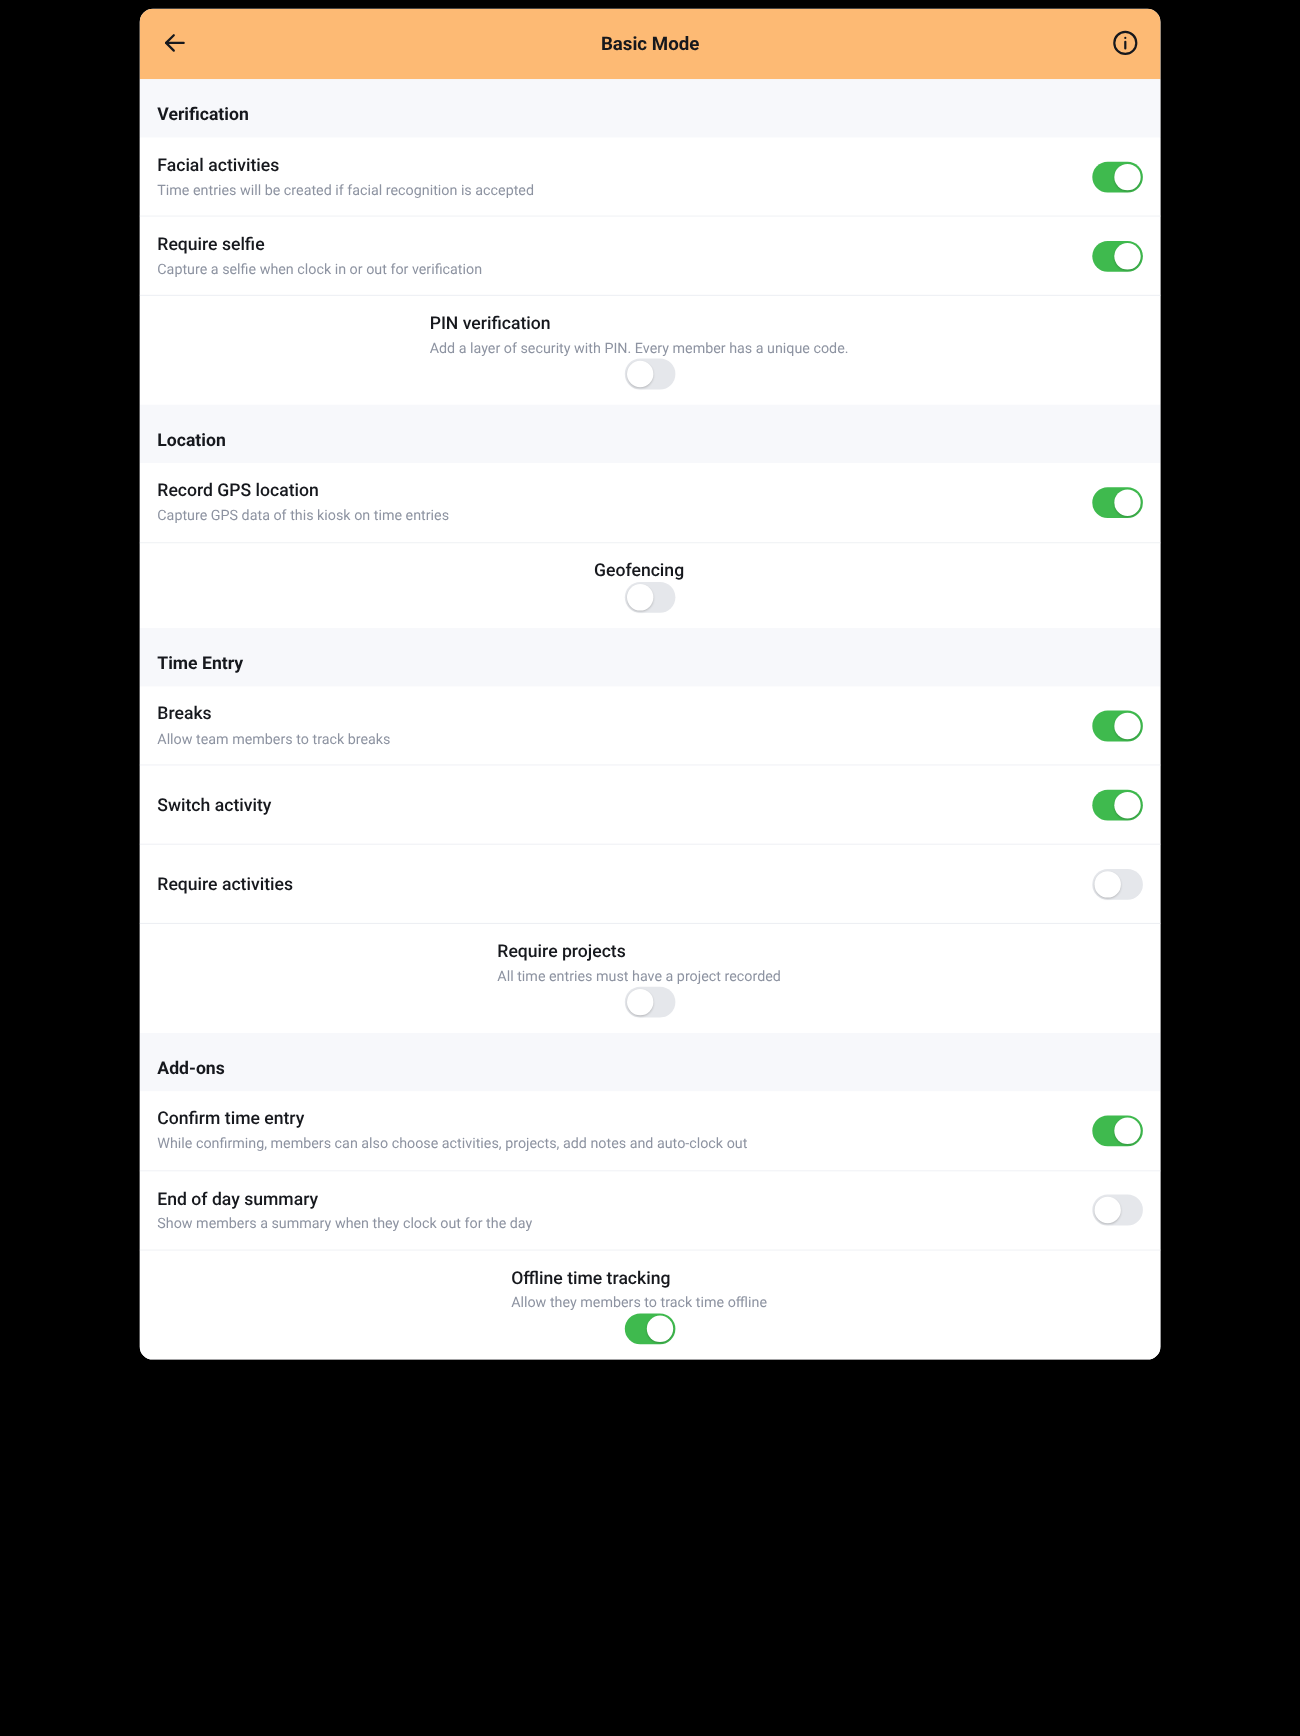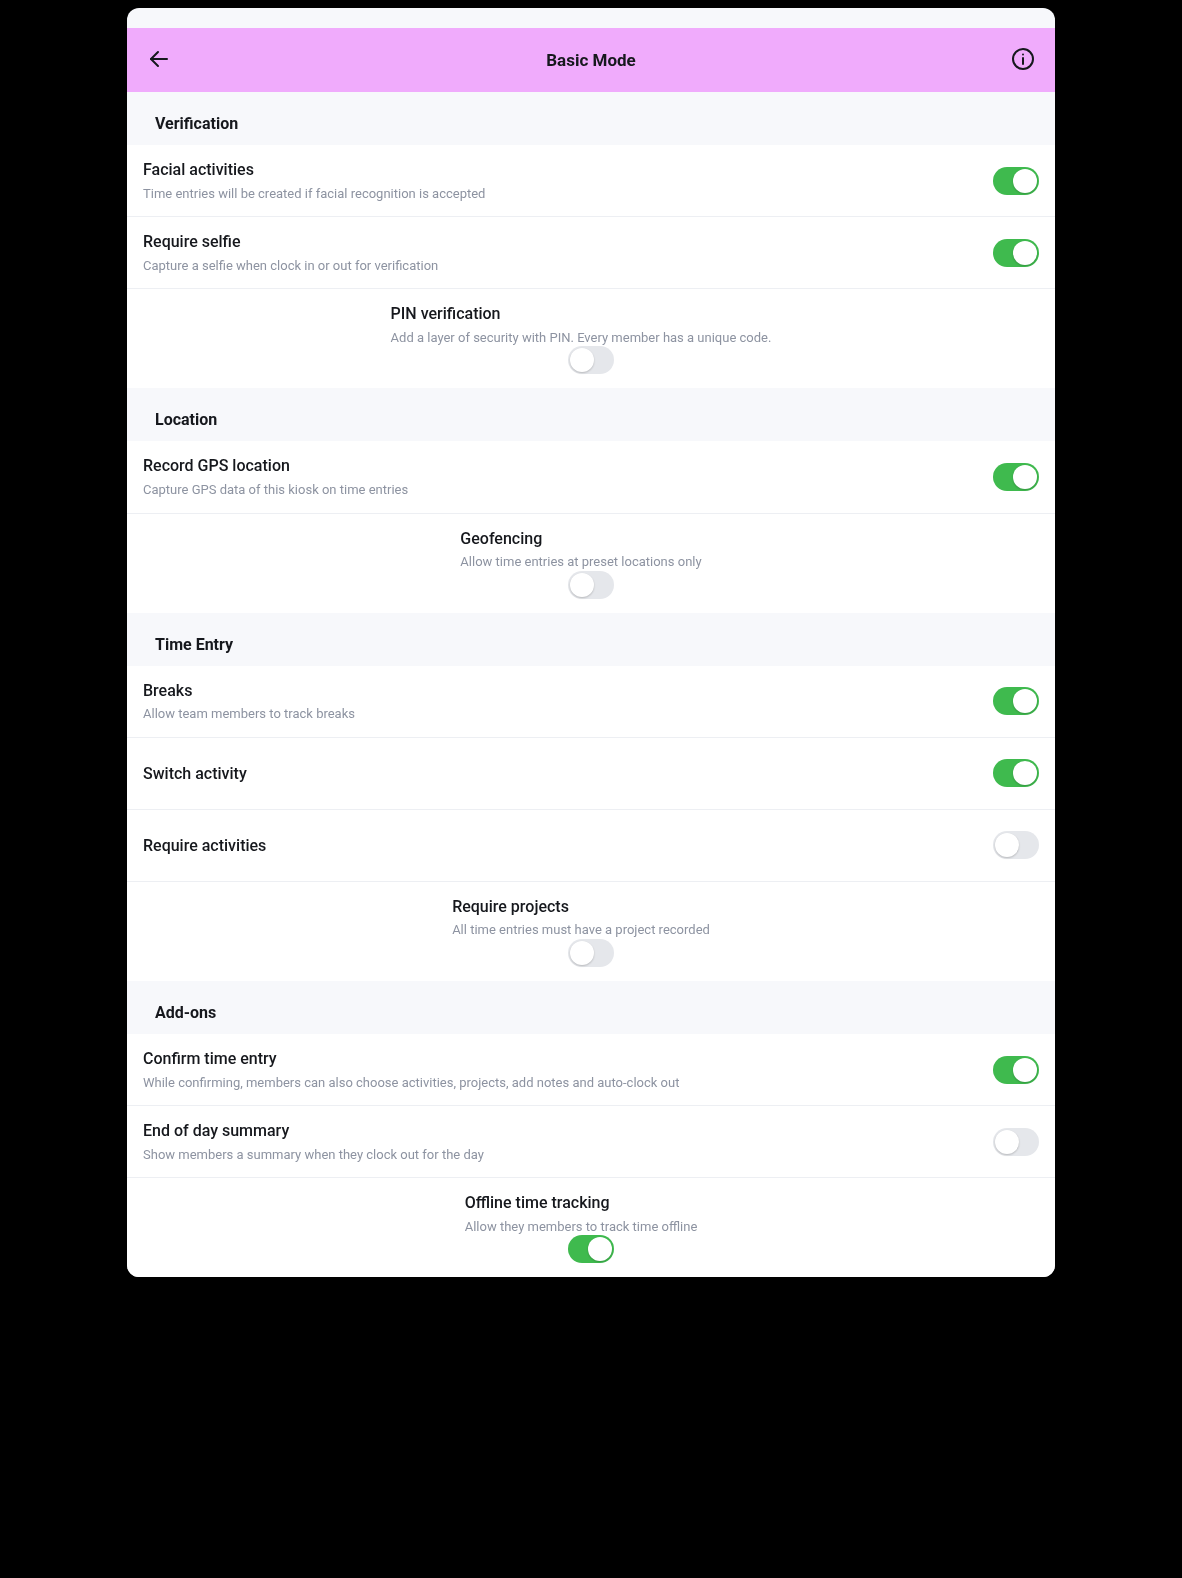--- a/index.html
+++ b/index.html
@@ -20,27 +20,26 @@
     }
     .screen {
       width: 100%;
       background: #f7f8fb;
       border-radius: 12px;
       overflow: hidden;
     }
 
     
     .header {
-      background: #f0abfc;
+      background: #fdba74;
       height: 64px;
       display: flex;
       align-items: center;
       justify-content: space-between;
       padding: 0 14px;
-      margin-top: 20px;
     }
     .header-title {
       flex: 1;
       text-align: center;
       font-size: 17px;
       font-weight: 700;
       color: #16181d;
     }
     .icon-btn {
       width: 36px;
@@ -50,21 +49,21 @@
       justify-content: center;
       border: none;
       background: transparent;
       cursor: pointer;
       color: #16181d;
     }
 
     
     .section-header {
       background: #f7f8fb;
-      padding: 22px 16px 12px 28px;
+      padding: 22px 16px 12px 16px;
       font-size: 16px;
       font-weight: 700;
       color: #16181d;
     }
 
     
     .row {
       background: #fff;
       border-bottom: 1px solid #edeff3;
       display: flex;
@@ -181,21 +180,20 @@
               <div class="row-title">Record GPS location</div>
               <div class="row-sub">Capture GPS data of this kiosk on time entries</div>
             </div>
             <button class="toggle on" aria-pressed="true">
               <span class="knob"></span>
             </button>
           </div>
           <div class="row">
             <div class="row-text">
               <div class="row-title">Geofencing</div>
-              <div class="row-sub">Allow time entries at preset locations only</div>
             </div>
             <button class="toggle off" aria-pressed="false">
               <span class="knob"></span>
             </button>
           </div>
         </div>
         <div class="section-header">Time Entry</div>
         <div>
           <div class="row">
             <div class="row-text">

